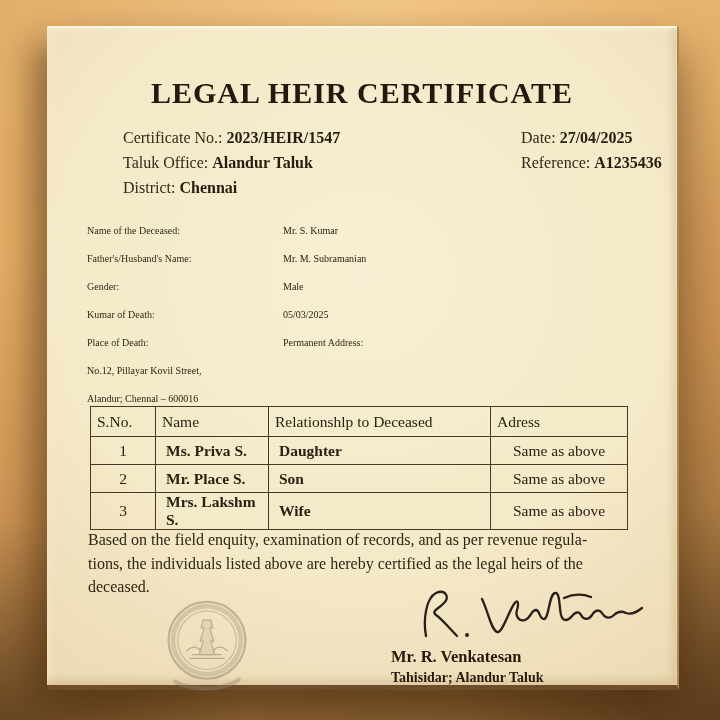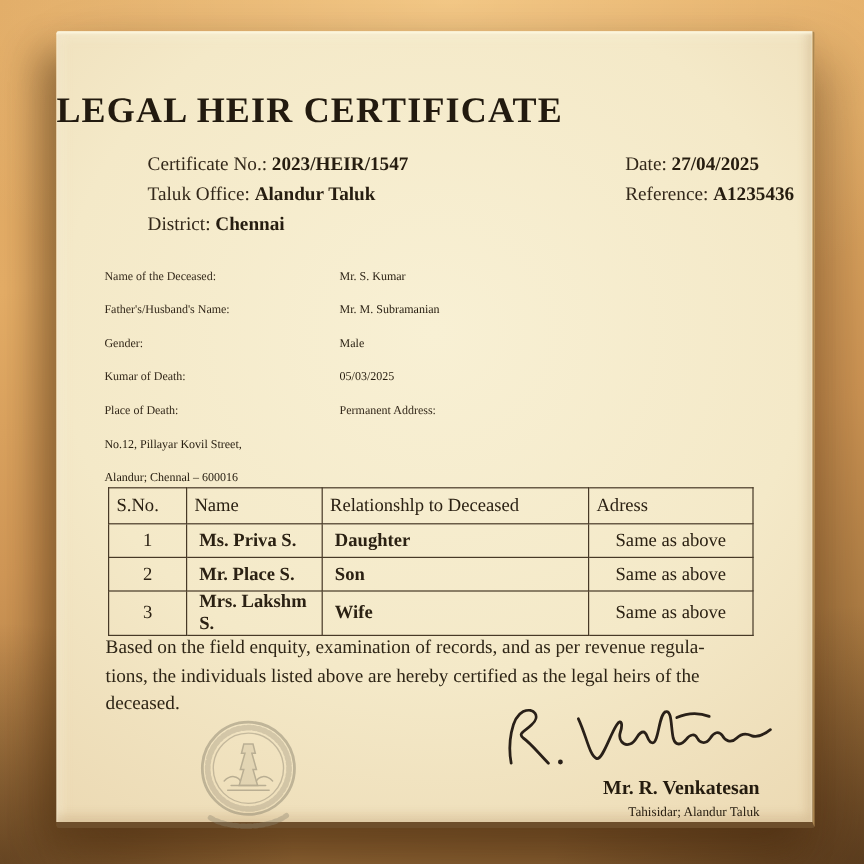--- a/index.html
+++ b/index.html
@@ -20,21 +20,21 @@
     border-right:2px solid #ab8751;
     box-shadow:
       -16px 18px 30px rgba(70,40,12,0.42),
       14px 26px 50px rgba(60,32,8,0.38),
       inset 0 2px 2px rgba(255,250,228,0.85),
       inset -3px -4px 10px rgba(160,120,70,0.28),
       inset 3px 3px 9px rgba(255,250,230,0.5);
     color:#2c2315;
   }
   .title{
-    position:absolute;top:50px;left:0;right:0;text-align:left;
+    position:absolute;top:50px;left:0;right:0;text-align:center;
     font-size:30px;font-weight:bold;letter-spacing:1px;color:#221a0f;
   }
   .meta{position:absolute;top:99px;left:40px;right:10px;font-size:16px;margin-left:36px;}
   .meta-row{position:relative;height:25px;line-height:25px;white-space:nowrap;}
   .meta-label{color:#33281a;}
   .meta-value{font-weight:600;color:#261d10;}
   .meta-right{position:absolute;left:398px;top:0;}
   .details{
     position:absolute;top:191px;left:40px;right:30px;
     display:grid;grid-template-columns:196px 1fr;font-size:10px;line-height:28px;
@@ -52,23 +52,23 @@
   .heirs th{height:30px;font-weight:400;text-align:left;}
   .heirs td{height:28px;}
   .heirs td.num,.heirs td.addr{text-align:center;font-weight:400;}
   .heirs td.name,.heirs td.rel{text-align:left;padding-left:10px;font-weight:700;}
   .declaration{
     position:absolute;top:502px;left:41px;width:555px;
     font-size:16px;line-height:23.5px;color:#2e2516;
   }
   .seal{position:absolute;left:112px;top:570px;width:96px;height:100px;}
   .sig-script{position:absolute;left:365px;top:558px;width:232px;height:64px;}
-  .sig-block{position:absolute;left:330px;top:620px;width:256px;text-align:right;}
+  .sig-block{position:absolute;left:344px;top:620px;width:256px;text-align:left;}
   .sig-name{font-size:16.5px;font-weight:700;color:#241b0e;line-height:21px;}
-  .sig-designation{font-size:11px;font-weight:400;color:#241b0e;line-height:21px;}
+  .sig-designation{font-size:14px;font-weight:700;color:#241b0e;line-height:21px;}
 </style>
 </head>
 <body>
 
 <div class="paper">
 
   <div class="title">LEGAL HEIR CERTIFICATE</div>
 
   <div class="meta">
     <div class="meta-row">

